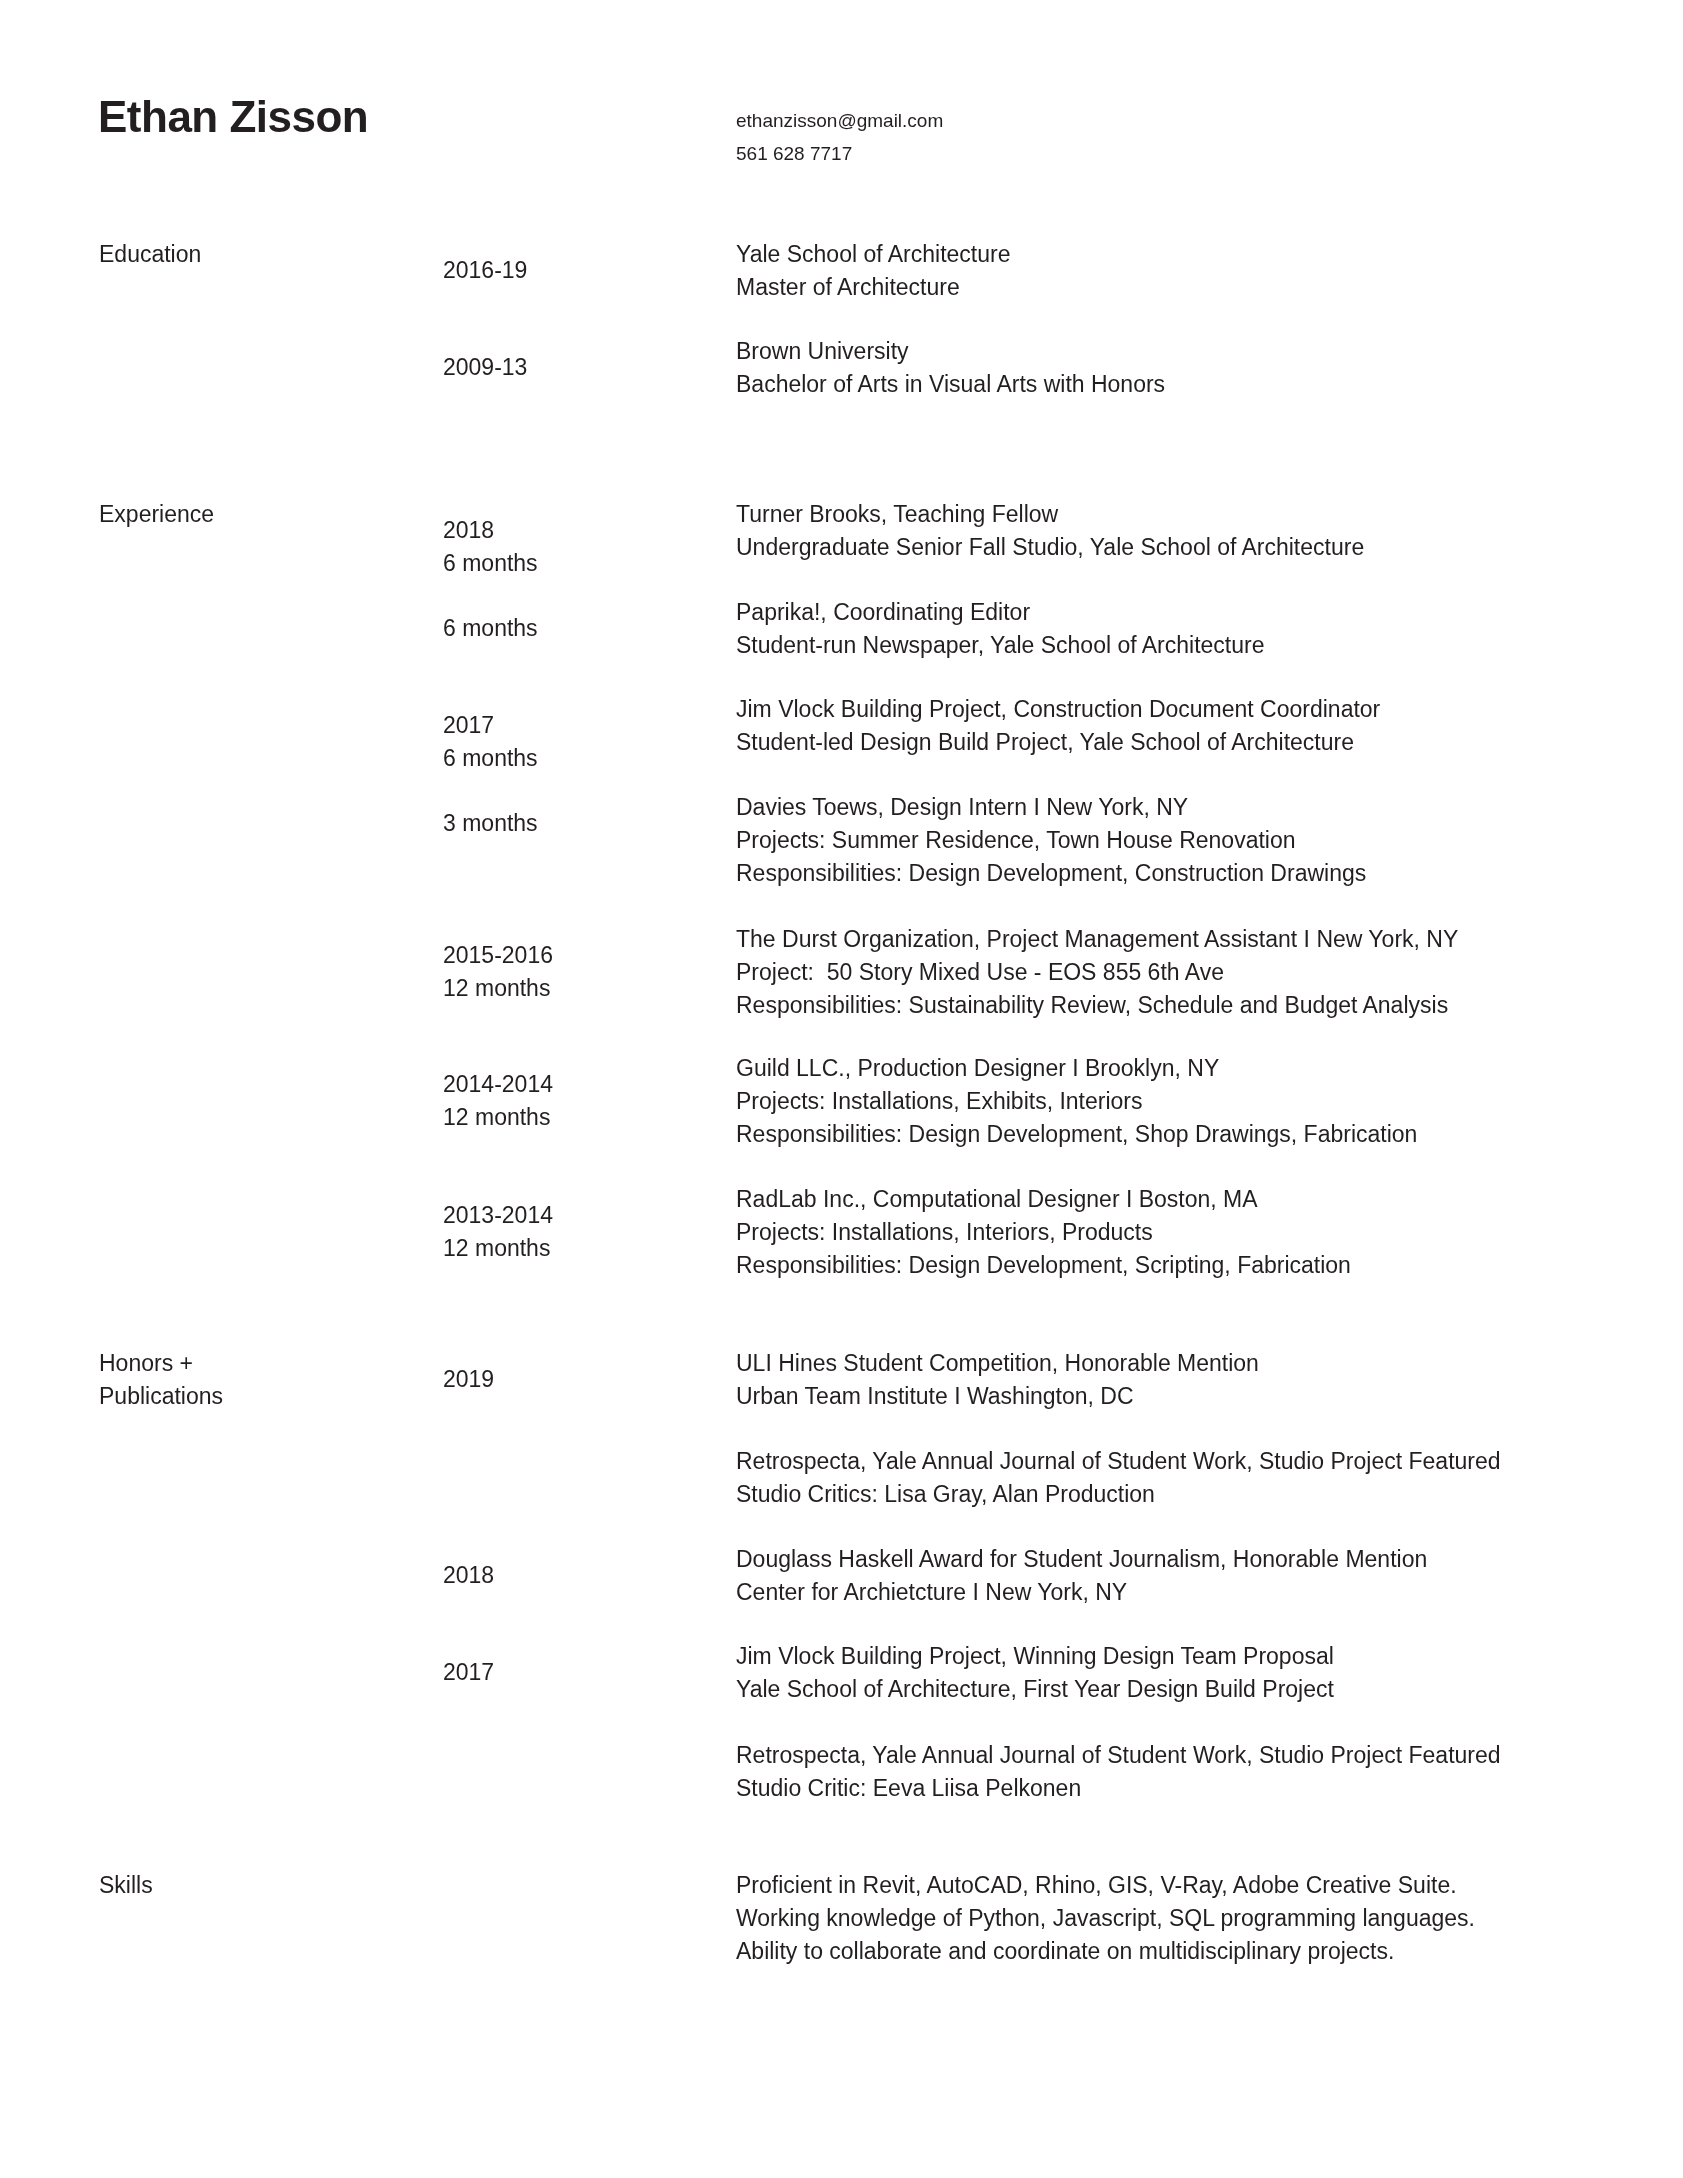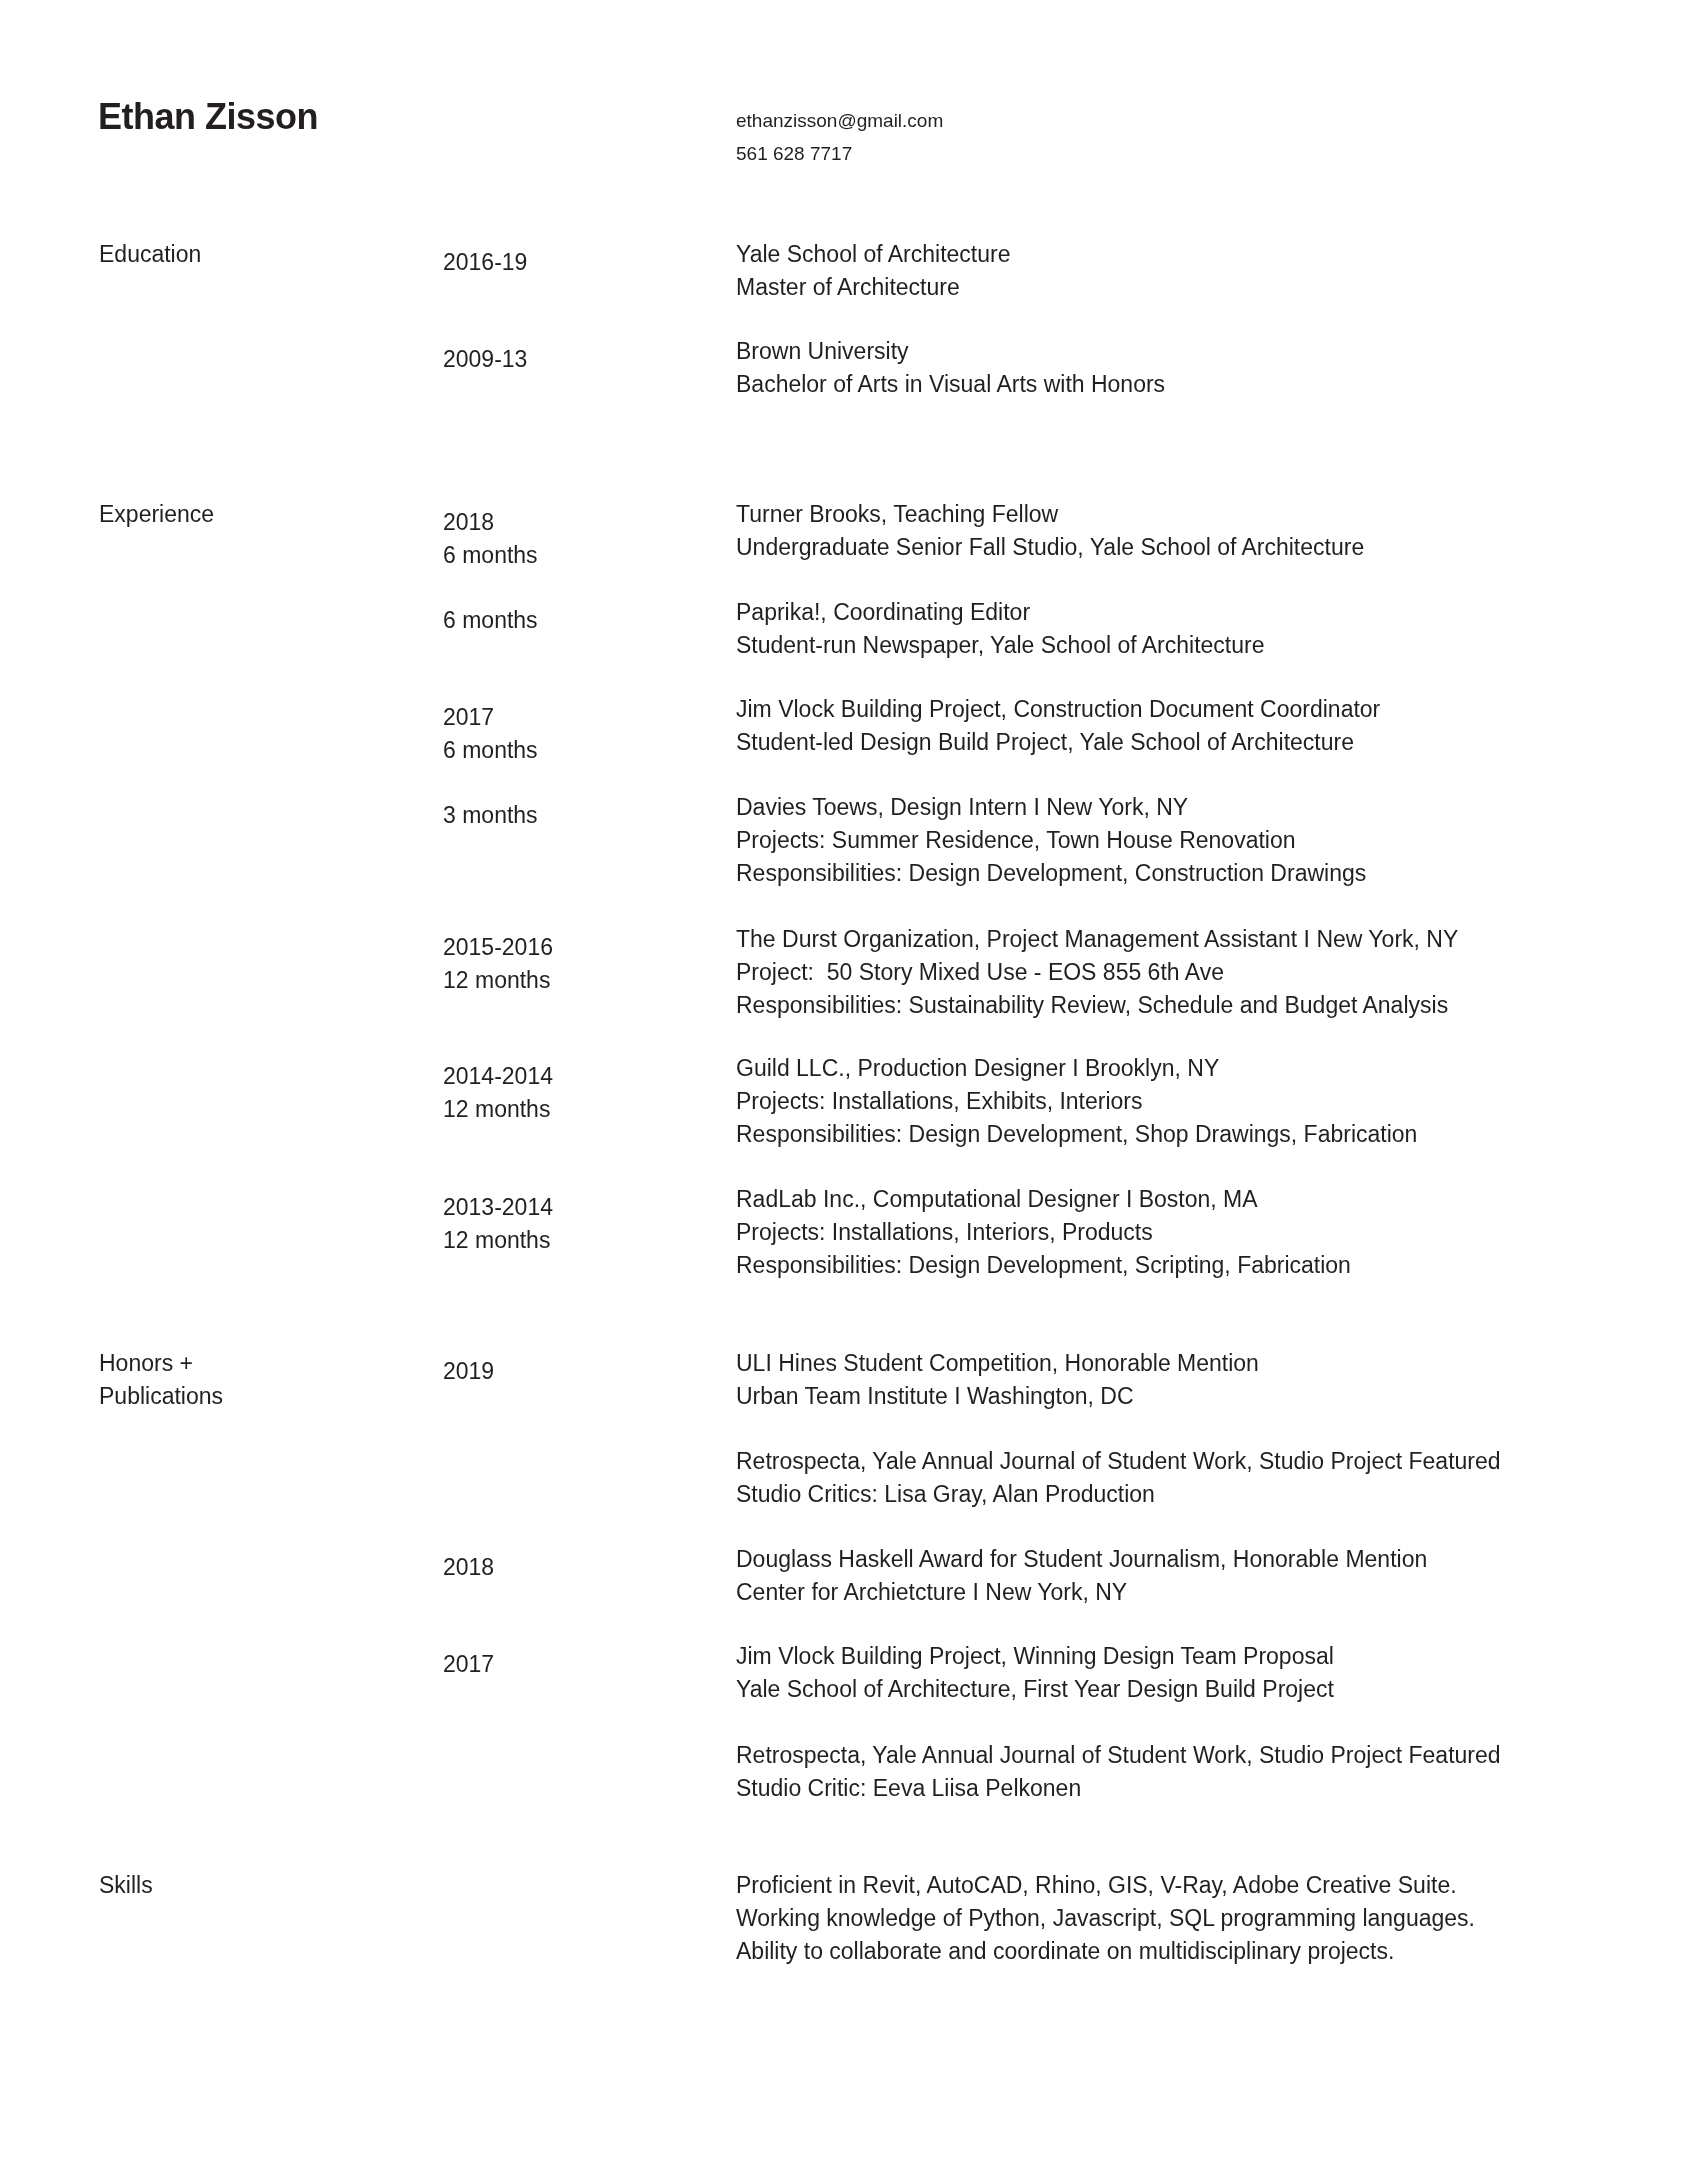--- a/index.html
+++ b/index.html
@@ -1,25 +1,25 @@
 <!DOCTYPE html>
 <html><head>
 <meta charset="utf-8">
 <style>
   html, body { margin: 0; padding: 0; background: #ffffff; }
   body { width: 1683px; height: 2178px; position: relative; overflow: hidden;
          font-family: "Liberation Sans", sans-serif; color: #231f20; }
-  .name { position: absolute; left: 98px; top: 93px; font-size: 36px; font-weight: bold;
+  .name { position: absolute; left: 98px; top: 93px; font-size: 44px; font-weight: bold;
           letter-spacing: -0.5px; line-height: 48px; }
   .contact { position: absolute; left: 736px; top: 104px; font-size: 19px; line-height: 33px; }
   .line { display: block; white-space: pre; }
   .section-label { position: absolute; left: 99px; font-size: 23px; font-weight: normal;
                    line-height: 33px; }
   .entry { position: absolute; left: 0; width: 1683px; font-size: 23px; line-height: 33px; }
-  .entry .dates { position: absolute; left: 443px; top: 8px; }
+  .entry .dates { position: absolute; left: 443px; top: 16px; }
   .entry .content { position: absolute; left: 736px; top: 0; }
 </style>
 </head>
 <body>
 
 <div class="name">Ethan Zisson</div>
 <div class="contact">
   <span class="line">ethanzisson@gmail.com</span>
   <span class="line">561 628 7717</span>
 </div>

